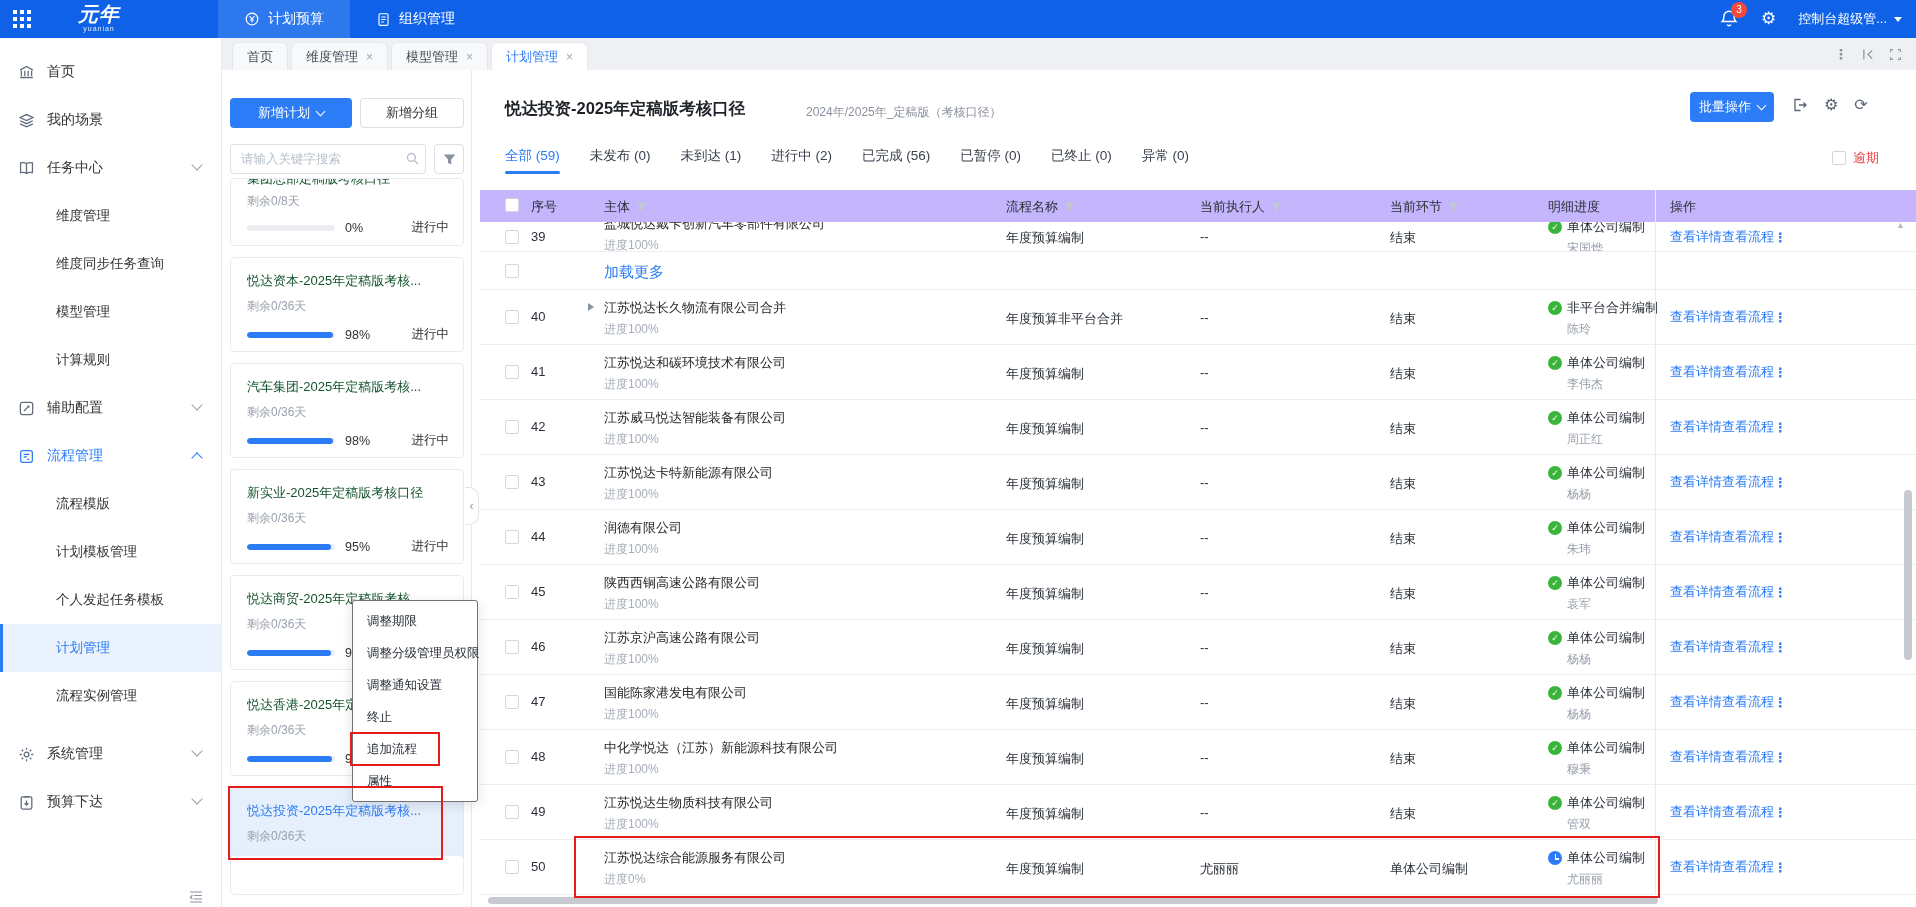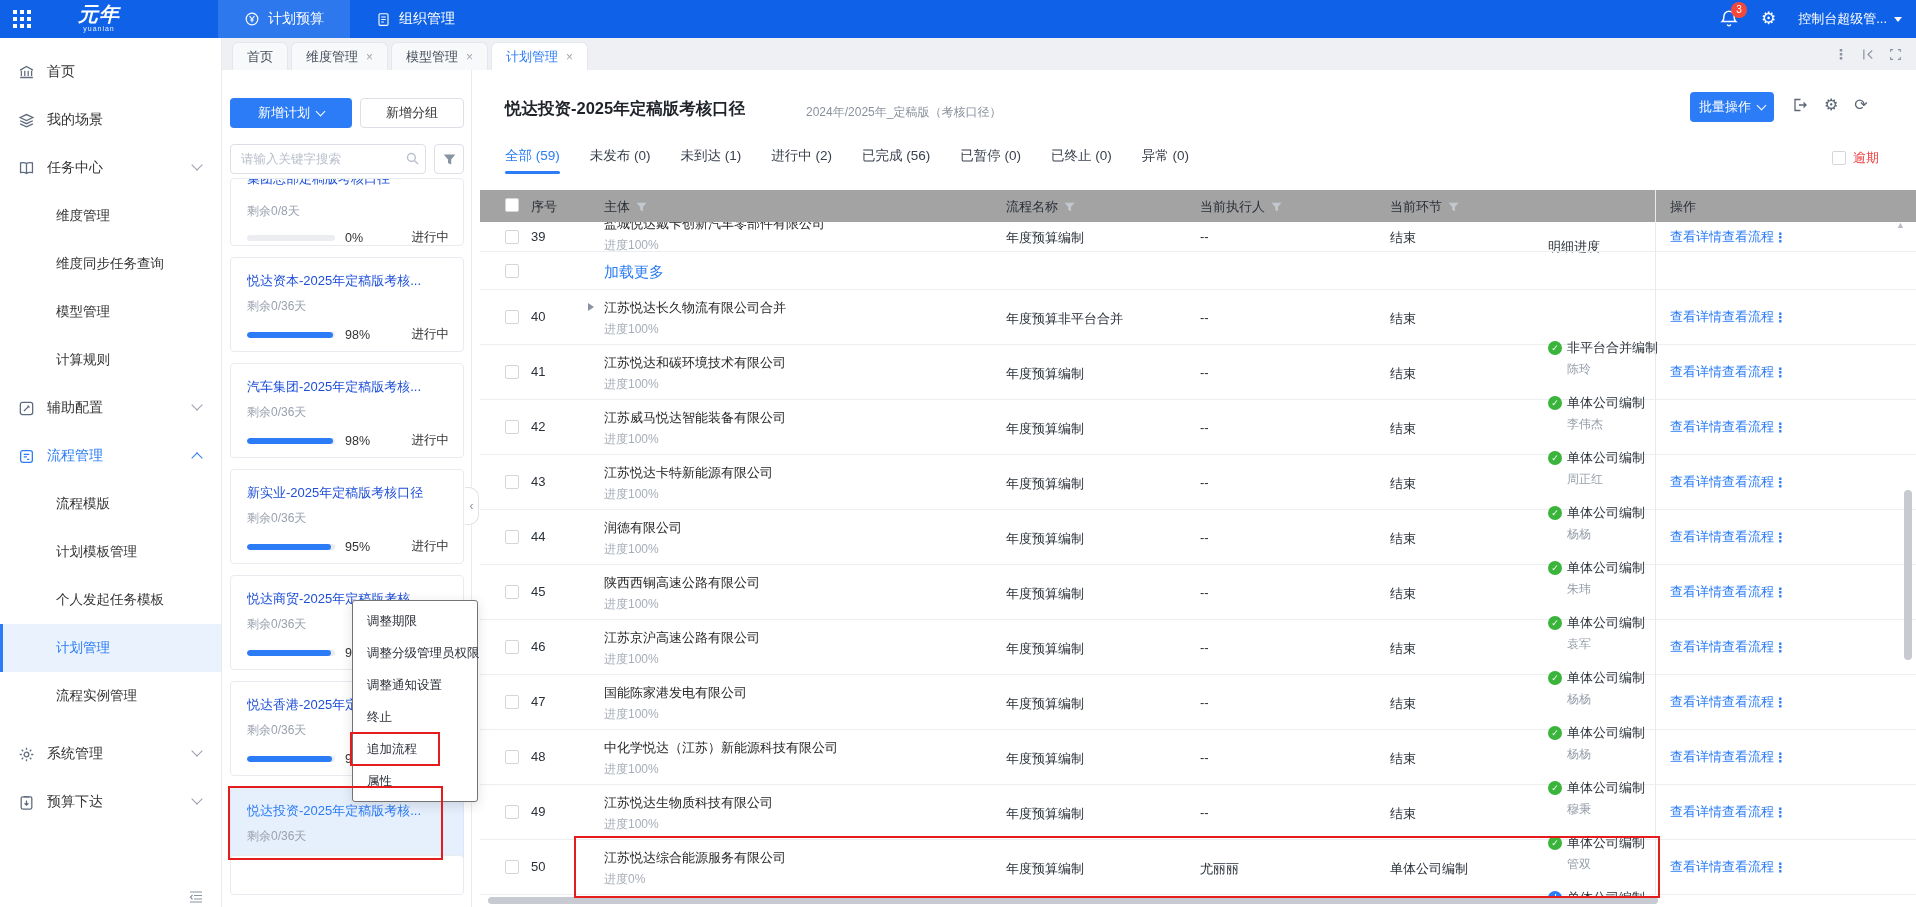--- a/index.html
+++ b/index.html
@@ -55,32 +55,32 @@
   .np { position:absolute; left:8px; top:28px; width:122px; height:30px; }
   .ng { position:absolute; left:138px; top:28px; width:104px; height:30px; }
   .wcaret { width:7px; height:7px; border-right:1.5px solid #fff; border-bottom:1.5px solid #fff; transform:rotate(45deg); margin-top:-3px; }
   .searchrow { position:absolute; left:8px; top:74px; width:234px; height:30px; }
   .searchrow input { position:absolute; left:0; top:0; width:196px; height:30px; border:1px solid #dcdfe5; border-radius:4px; padding:0 28px 0 10px; font-size:12.5px; color:#333; outline:none; font-family:inherit; }
   .searchrow input::placeholder { color:#b9c0cc; }
   .searchrow .sic { position:absolute; left:176px; top:8px; }
   .filterbtn { position:absolute; left:204px; top:0; width:30px; height:30px; border:1px solid #dcdfe5; border-radius:4px; background:#fff; display:flex; align-items:center; justify-content:center; cursor:pointer; }
   .cards { position:absolute; left:8px; top:108px; width:234px; bottom:0; overflow:hidden; }
   .card { position:relative; width:234px; height:95px; border:1px solid #e8ebef; border-radius:4px; background:#fff; margin-bottom:11px; padding:14px 14px 0 16px; cursor:pointer; }
-  .card .c-title { font-size:13px; color:#1d4ed8; white-space:nowrap; overflow:hidden; }
+  .card .c-title { font-size:13px; color:#14532d; white-space:nowrap; overflow:hidden; }
   .card .c-remain { font-size:12px; color:#9aa1ad; margin-top:8px; }
   .card .c-prog { display:flex; align-items:center; margin-top:11px; }
   .pbar { width:88px; height:6px; border-radius:3px; background:#ebedf0; overflow:hidden; }
   .pbar .fill { height:6px; border-radius:3px; background:#2b7cf6; }
   .c-pct { font-size:12.5px; color:#333; margin-left:10px; }
   .c-status { font-size:12.5px; color:#333; margin-left:auto; }
   .card.sel { background:#e6effc; border-color:#d8e7fb; }
   .card.sel .c-title { color:#2b7cf6; }
   .card.clip { height:68px; padding-top:0; }
   .card.clip .c-title { height:9px; overflow:hidden; display:flex; align-items:flex-end; }
-  .card.clip .c-remain { margin-top:15px; }
+  .card.clip .c-remain { margin-top:5px; }
   .card.clip .c-prog { margin-top:9px; }
   .card-stub { position:absolute; left:8px; top:785px; width:234px; height:40px; border:1px solid #e8ebef; border-radius:4px; background:#fff; }
   .collapse-handle { position:absolute; left:465px; top:487px; width:14px; height:38px; background:#fff; border:1px solid #e0e3e8; border-left:none; border-radius:0 10px 10px 0; color:#8a93a1; font-size:12px; display:flex; align-items:center; justify-content:center; z-index:4; cursor:pointer; }
 
   
   .ctxmenu { position:absolute; left:352px; top:600px; width:126px; background:#fff; border:1px solid #737373; border-radius:3px; box-shadow:0 3px 12px rgba(31,35,41,.14); padding:4px 0; z-index:50; }
   .ctxmenu .mi { height:32px; line-height:32px; padding-left:14px; font-size:12.5px; color:#2b3038; white-space:nowrap; cursor:pointer; }
 
   
   .m-title { position:absolute; left:505px; top:98px; font-size:16.5px; font-weight:bold; color:#1f2329; z-index:1; }
@@ -92,26 +92,26 @@
   
   .filters { position:absolute; left:505px; top:147px; display:flex; gap:30px; font-size:13.5px; color:#3a414d; z-index:1; }
   .f-item { position:relative; cursor:pointer; white-space:nowrap; }
   .f-item.on { color:#2b7cf6; }
   .f-item.on::after { content:""; position:absolute; left:0; right:0; bottom:-9px; height:3px; border-radius:2px; background:#2b7cf6; }
   .overdue { position:absolute; left:1832px; top:149px; display:flex; align-items:center; gap:7px; font-size:13px; color:#ef4444; z-index:1; }
 
   
   .tablewrap { position:absolute; left:480px; top:190px; width:1436px; height:707px; overflow:hidden; }
   .cbx { width:14px; height:14px; border:1px solid #d2d6dd; border-radius:2px; background:#fff; display:inline-block; cursor:pointer; }
-  .thead { position:relative; height:32px; background:#a3a3a3;text-decoration:underline; }
+  .thead { position:relative; height:32px; background:#c4b5fd;text-decoration:underline; }
   .thead .hc { position:absolute; top:8px; font-size:13px; color:#2a3038; display:flex; align-items:center; gap:6px; white-space:nowrap; }
   .trow { position:relative; height:55px; border-bottom:1px solid #edeef1; }
   .cell { position:absolute; white-space:nowrap; }
   .c-cb { left:25px; }  .c-no { left:51px; }  .c-comp { left:124px; }  .c-flow { left:526px; }
-  .c-exec { left:720px; } .c-stage { left:910px; } .c-detail { left:1068px;margin-top:40px; } .c-act { left:1190px; }
+  .c-exec { left:720px; } .c-stage { left:910px; } .c-detail { left:1068px; } .c-act { left:1190px; }
   .trow .c-cb { top:20px; } .trow .c-no { top:19px; font-size:13px; color:#2a3038; }
   .trow .c-comp { top:9px; }
   .comp-name { font-size:13px; color:#262626; }
   .comp-prog { font-size:12px; color:#a6adb8; margin-top:4px; }
   .exp-arrow { position:absolute; left:-16px; top:4px; width:0; height:0; border-top:4.5px solid transparent; border-bottom:4.5px solid transparent; border-left:6px solid #8a93a1; visibility:hidden; cursor:pointer; }
   .has-exp .exp-arrow { visibility:visible; }
   .trow .c-flow, .trow .c-exec, .trow .c-stage { top:20px; font-size:13px; color:#2a3038; }
   .trow .c-detail { top:9px; }
   .dline1 { display:flex; align-items:center; gap:5px; font-size:13px; color:#2a3038; }
   .dperson { font-size:12px; color:#98a0ab; margin-left:19px; margin-top:4px; }

